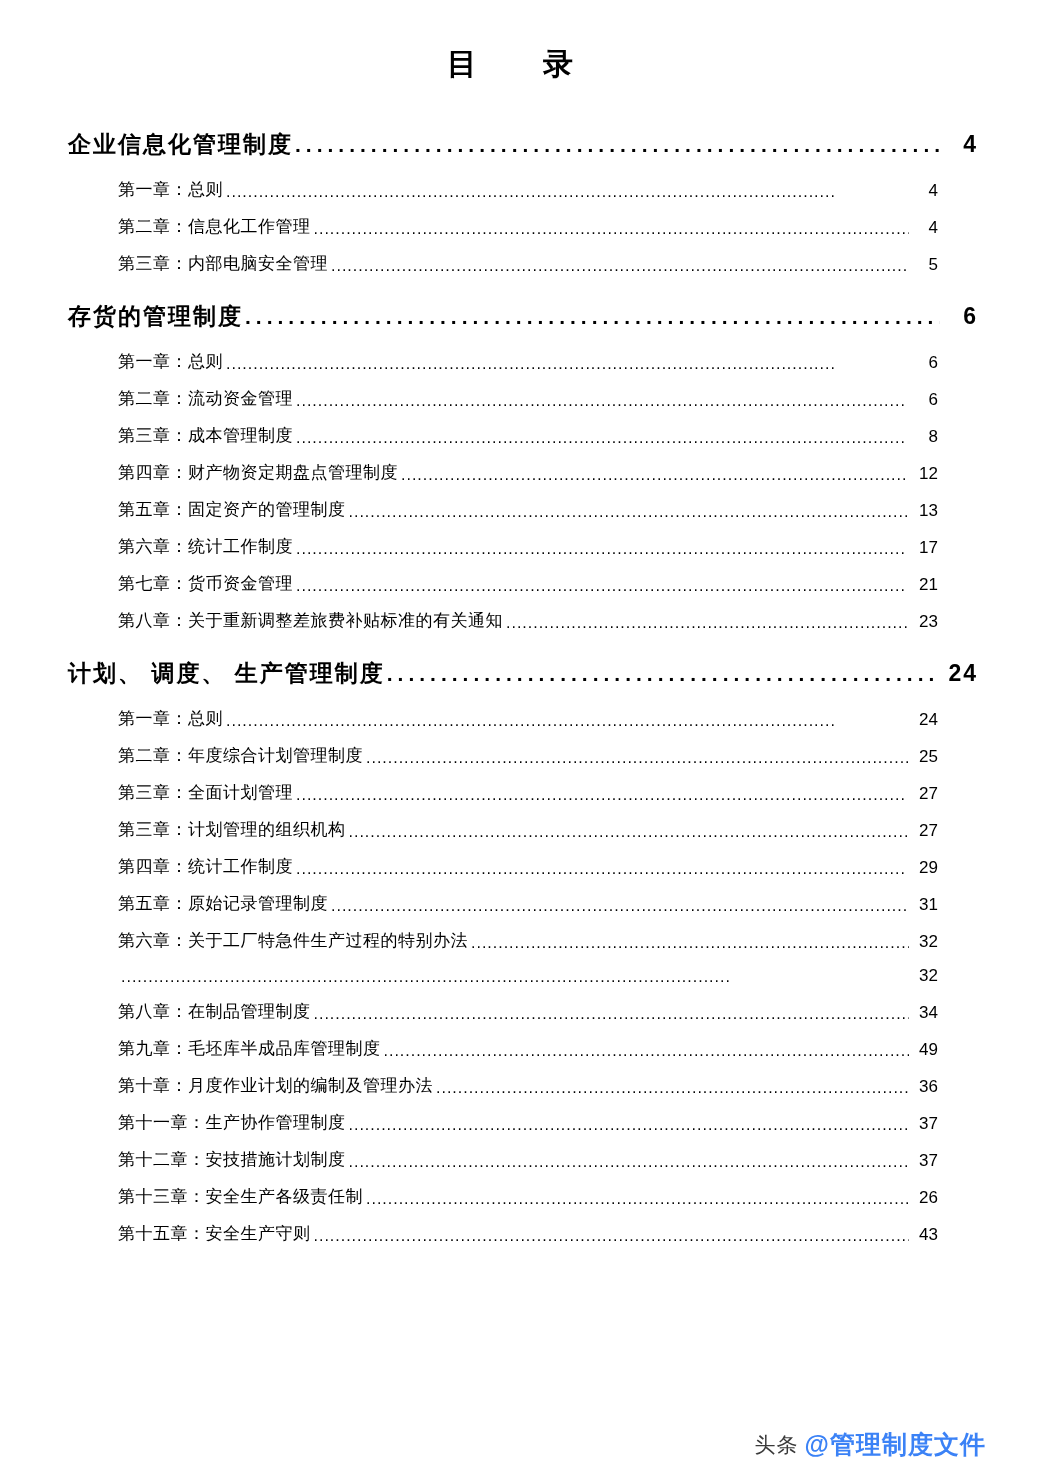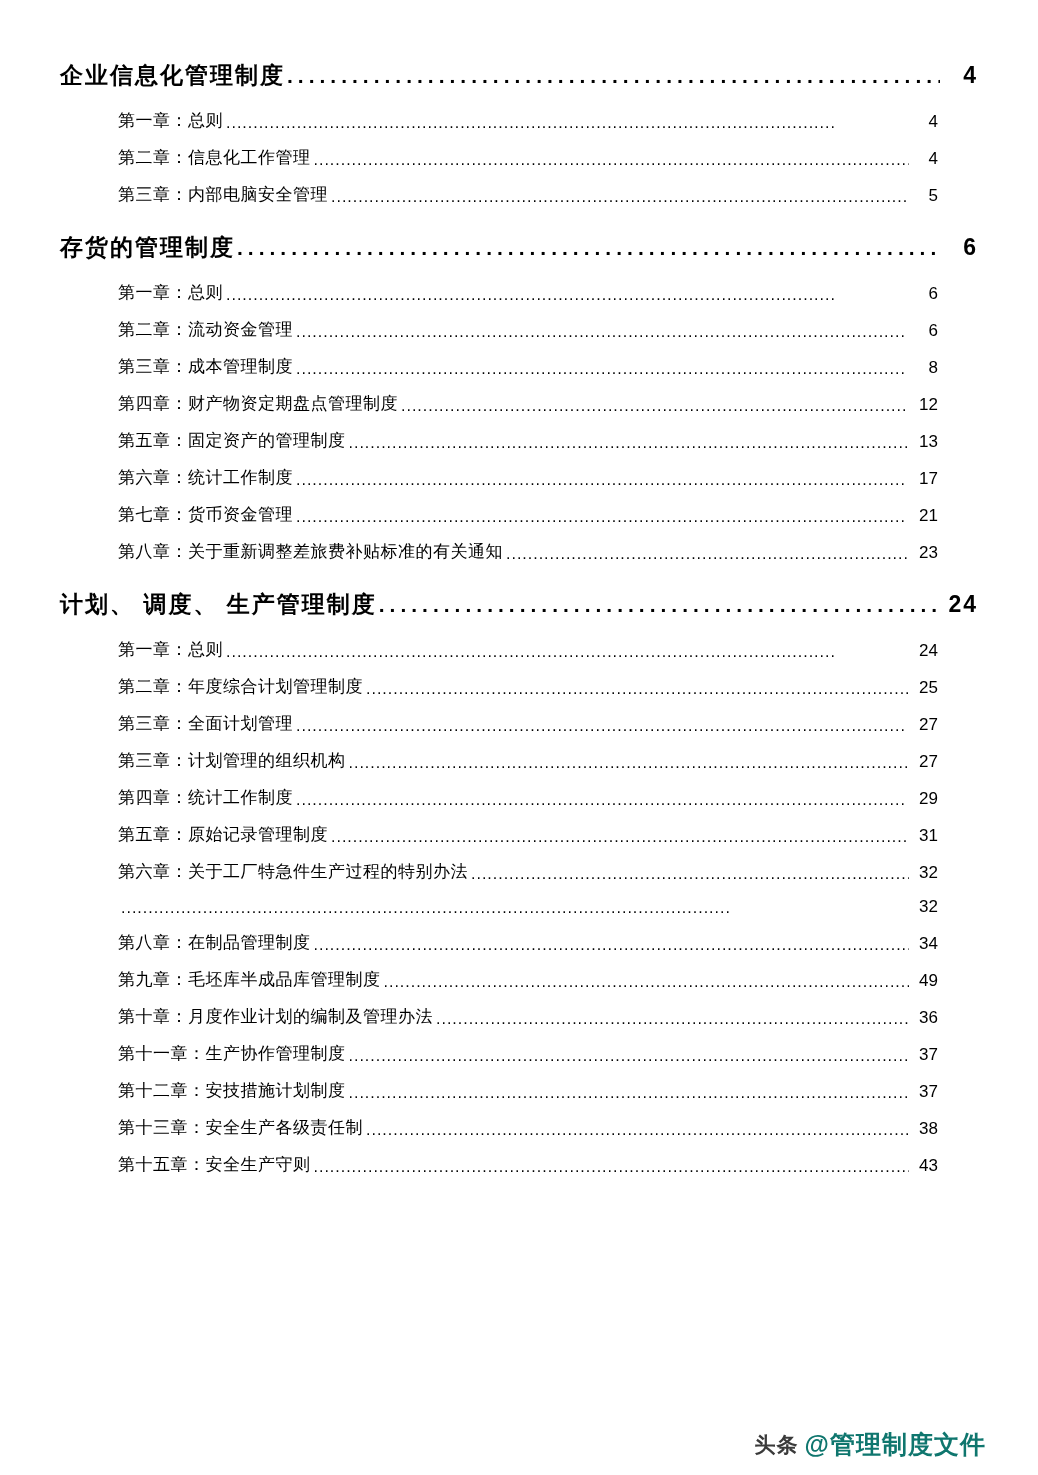--- a/index.html
+++ b/index.html
@@ -30,21 +30,21 @@
     margin: 10px 0 44px 0;
     font-family: "Liberation Serif", serif;
   }
   
   .entry-l1 {
     display: flex;
     align-items: baseline;
     font-size: 23px;
     font-weight: 700;
     letter-spacing: 2px;
-    margin: 26px 0 18px 0;
+    margin: 26px 0 18px 8px;
     padding-left: 0px;
   }
   .entry-l1 .label { white-space: nowrap; }
   .entry-l1 .leader {
     flex: 1 1 auto;
     overflow: hidden;
     white-space: nowrap;
     letter-spacing: 5px;
     font-weight: 700;
     font-size: 21px;
@@ -90,35 +90,36 @@
     font-size: 25px;
     font-weight: 700;
     color: #2b2b2b;
     display: flex;
     align-items: center;
     letter-spacing: 1px;
     font-family: "Liberation Sans", sans-serif;
   }
   .watermark .wm-brand {
     font-size: 21px;
-    font-weight: 700;
+    font-weight: 400;
     color: #3a3a3a;
     margin-right: 6px;
   }
   .watermark .wm-text {
     font-size: 25px;
     font-weight: 700;
-    color: #0f766e;
+    color: #3b82f6;
   }
 </style>
 </head>
 <body>
 
 <div class="page">
 
+  <div class="toc-title">目　录</div>
 
   <div id="toc-root">
       <div class="group">
         <div class="entry-l1">
           <span class="label">企业信息化管理制度</span>
           <span class="leader">........................................................................</span>
           <span class="page-no">4</span>
         </div>
         <div class="entry-l2">
           <span class="label">第一章：总则</span>
@@ -249,21 +250,21 @@
           <span class="page-no">37</span>
         </div>
         <div class="entry-l2">
           <span class="label">第十二章：安技措施计划制度</span>
           <span class="leader">................................................................................................................</span>
           <span class="page-no">37</span>
         </div>
         <div class="entry-l2">
           <span class="label">第十三章：安全生产各级责任制</span>
           <span class="leader">................................................................................................................</span>
-          <span class="page-no">38</span>
+          <span class="page-no">26</span>
         </div>
         <div class="entry-l2">
           <span class="label">第十五章：安全生产守则</span>
           <span class="leader">................................................................................................................</span>
           <span class="page-no">43</span>
         </div>
       </div>
     </div>
 
   <div class="watermark">

